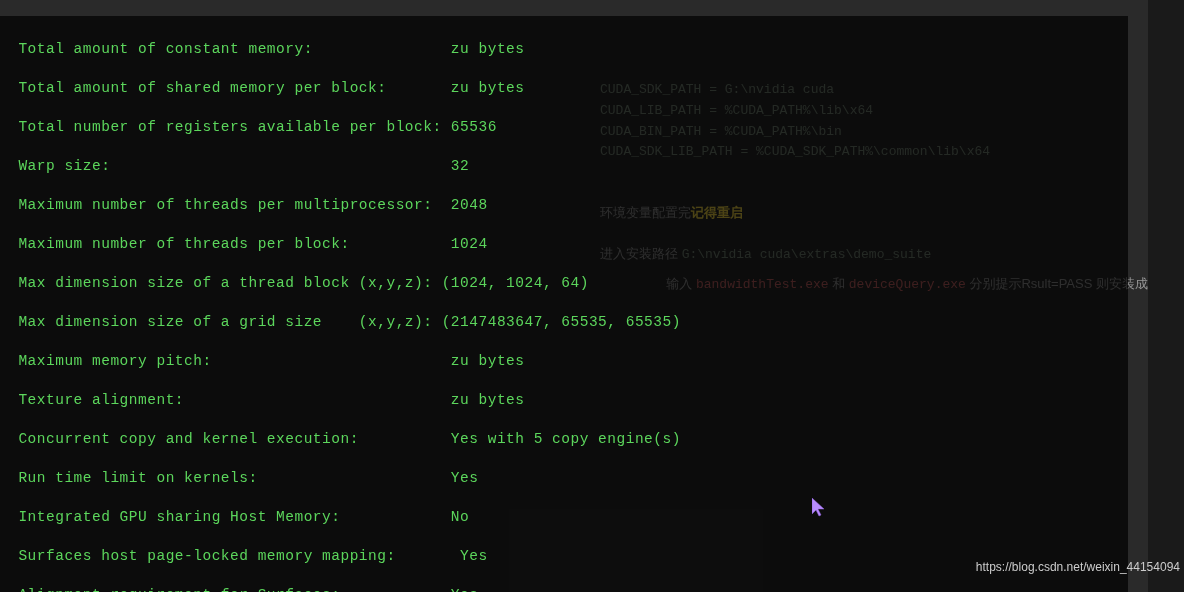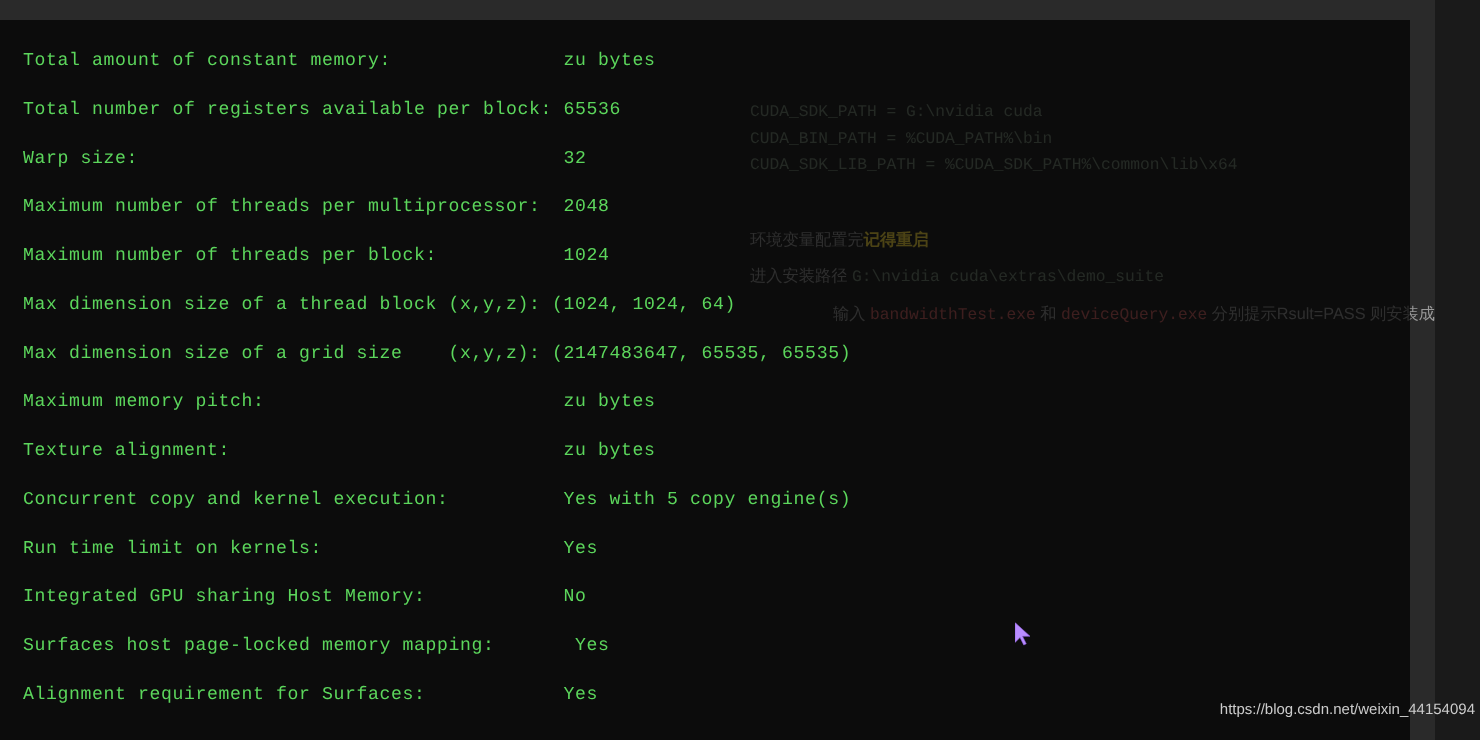--- a/index.html
+++ b/index.html
@@ -83,38 +83,40 @@
       font-size: 18px;
       pointer-events: none;
     }
   </style>
 </head>
 <body>
 
 <div class="bg-layer">
   <div class="bg-content">
     <div class="bg-env-line">CUDA_SDK_PATH = G:\nvidia cuda</div>
+    <div class="bg-env-line">CUDA_LIB_PATH = %CUDA_PATH%\lib\x64</div>
     <div class="bg-env-line">CUDA_BIN_PATH = %CUDA_PATH%\bin</div>
     <div class="bg-env-line">CUDA_SDK_LIB_PATH = %CUDA_SDK_PATH%\common\lib\x64</div>
     <div class="bg-cn-text">
       <div>
         <span>环境变量配置完</span><span class="bg-highlight">记得重启</span>
       </div>
-      <div style="margin-top:8px;">
+      <div style="margin-top:20px;">
         <span>进入安装路径 </span><span class="bg-env-line">G:\nvidia cuda\extras\demo_suite</span>
       </div>
       <div style="margin-top:8px; white-space:nowrap;text-align:right;">
         <span>输入 </span><span class="bg-code">bandwidthTest.exe</span><span> 和 </span><span class="bg-code">deviceQuery.exe</span><span> 分别提示Rsult=PASS 则安装成</span>
       </div>
     </div>
   </div>
 </div>
 
 <div class="terminal">
 <div class="term-line">  Total amount of constant memory:               zu bytes</div>
+<div class="term-line">  Total amount of shared memory per block:       zu bytes</div>
 <div class="term-line">  Total number of registers available per block: 65536</div>
 <div class="term-line">  Warp size:                                     32</div>
 <div class="term-line">  Maximum number of threads per multiprocessor:  2048</div>
 <div class="term-line">  Maximum number of threads per block:           1024</div>
 <div class="term-line">  Max dimension size of a thread block (x,y,z): (1024, 1024, 64)</div>
 <div class="term-line">  Max dimension size of a grid size    (x,y,z): (2147483647, 65535, 65535)</div>
 <div class="term-line">  Maximum memory pitch:                          zu bytes</div>
 <div class="term-line">  Texture alignment:                             zu bytes</div>
 <div class="term-line">  Concurrent copy and kernel execution:          Yes with 5 copy engine(s)</div>
 <div class="term-line">  Run time limit on kernels:                     Yes</div>

